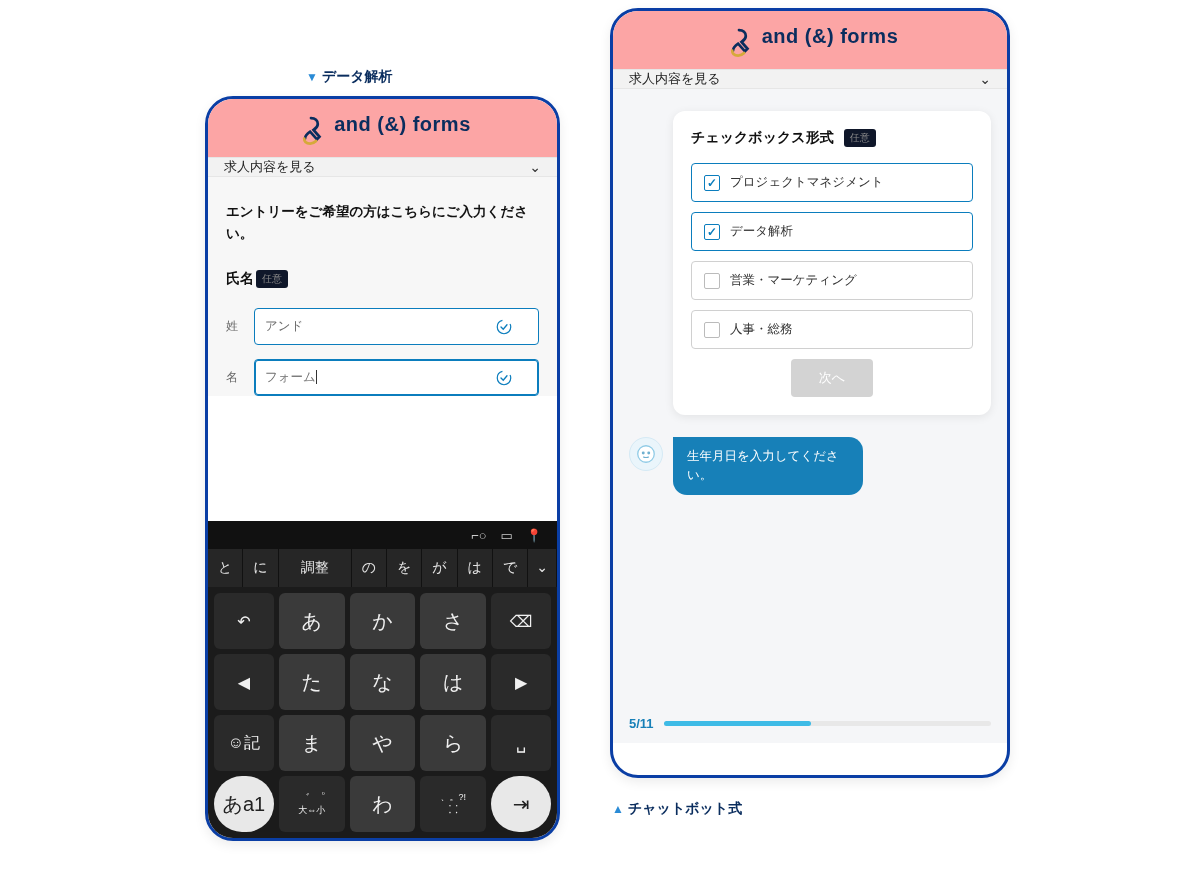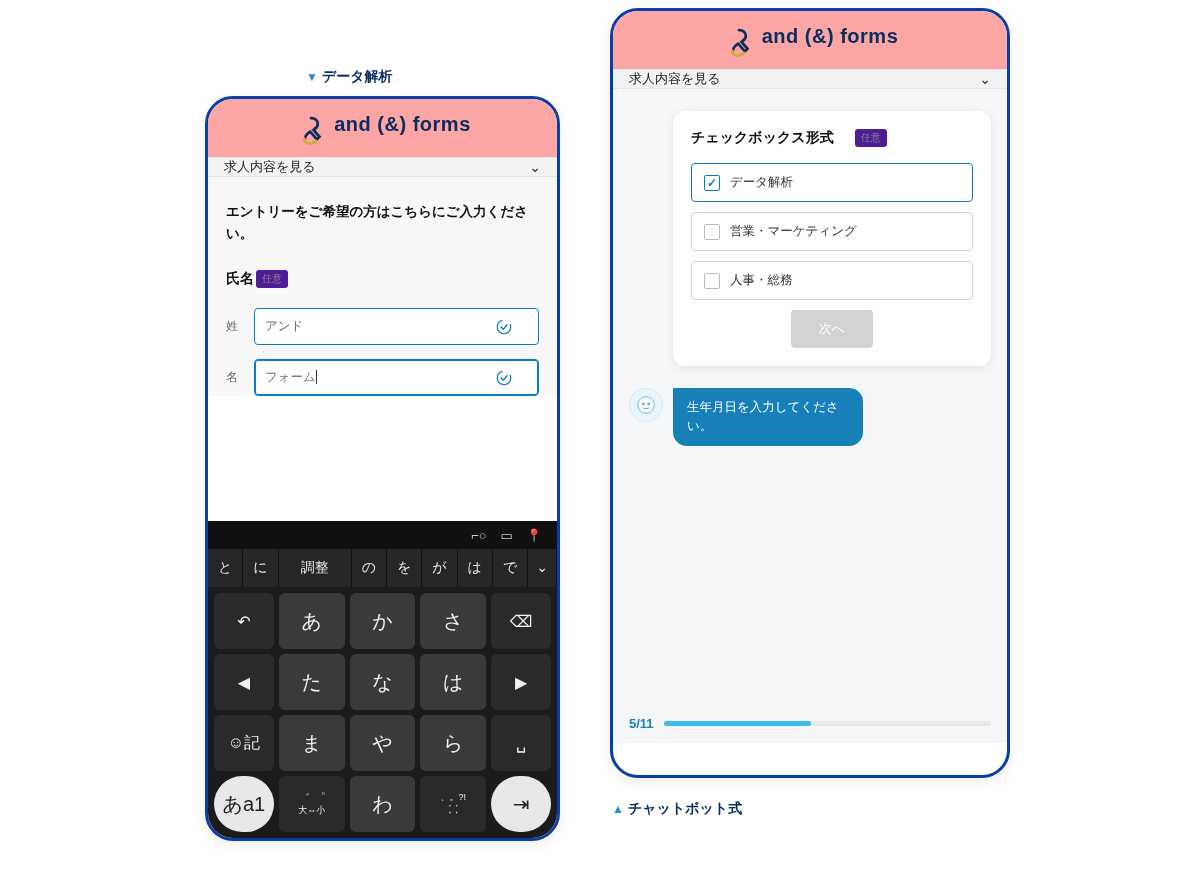--- a/index.html
+++ b/index.html
@@ -58,21 +58,21 @@
     border-top: 1px solid #e6e6e6;
     border-bottom: 1px solid #e6e6e6;
   }
   .chev { font-size: 14px; color: #333; }
 
   
   .content-left { background: #f7f7f7; padding: 24px 18px 0 18px; }
   .intro { font-size: 13.5px; color: #111; line-height: 1.6; margin-bottom: 26px; font-weight: 600; }
   .field-title { display: flex; align-items: center; gap: 2px; margin-bottom: 20px; }
   .field-title .label { font-size: 14px; font-weight: 700; color: #111; }
-  .badge-opt { background: #4c1d95; color: #888; font-size: 10px; padding: 2px 6px; border-radius: 3px; }
+  .badge-opt { background: #0f172a; color: #888; font-size: 10px; padding: 2px 6px; border-radius: 3px; }
   .input-row { display: flex; align-items: center; gap: 10px; margin-bottom: 14px; }
   .input-row .rowlabel { width: 18px; font-size: 12px; color: #666; }
   .text-input {
     flex: 1;
     border: 1.5px solid #0b7dbd;
     border-radius: 4px;
     background: #fff;
     padding: 9px 34px 9px 10px;
     font-size: 12.5px;
     color: #6f6f6f;
@@ -165,21 +165,21 @@
     display: flex; align-items: center; justify-content: center;
     font-size: 16px;
   }
   .card {
     background: #fff;
     border-radius: 12px;
     box-shadow: 0 2px 10px rgba(0,0,0,0.08);
     padding: 18px 18px 18px;
     margin: 22px 0 20px 44px;
   }
-  .card-title { display: flex; align-items: flex-start; gap: 21px; margin-bottom: 16px; }
+  .card-title { display: flex; align-items: flex-start; gap: 10px; margin-bottom: 16px; }
   .card-title .t { font-size: 14px; font-weight: 700; color: #111; }
   .chk-item {
     display: flex;
     align-items: center;
     gap: 10px;
     border: 1px solid #d0d0d0;
     border-radius: 4px;
     padding: 10px 12px;
     margin-bottom: 10px;
     font-size: 12.5px;
@@ -338,20 +338,24 @@
   </div>
   <div class="content-right">
 
     <div class="card">
       <div class="card-title">
         <span class="t">チェックボックス形式</span>
         <span class="badge-opt">任意</span>
       </div>
       <div class="chk-item checked">
         <span class="chk-box"></span>
+        <span>プロジェクトマネジメント</span>
+      </div>
+      <div class="chk-item checked">
+        <span class="chk-box"></span>
         <span>データ解析</span>
       </div>
       <div class="chk-item">
         <span class="chk-box"></span>
         <span>営業・マーケティング</span>
       </div>
       <div class="chk-item">
         <span class="chk-box"></span>
         <span>人事・総務</span>
       </div>

